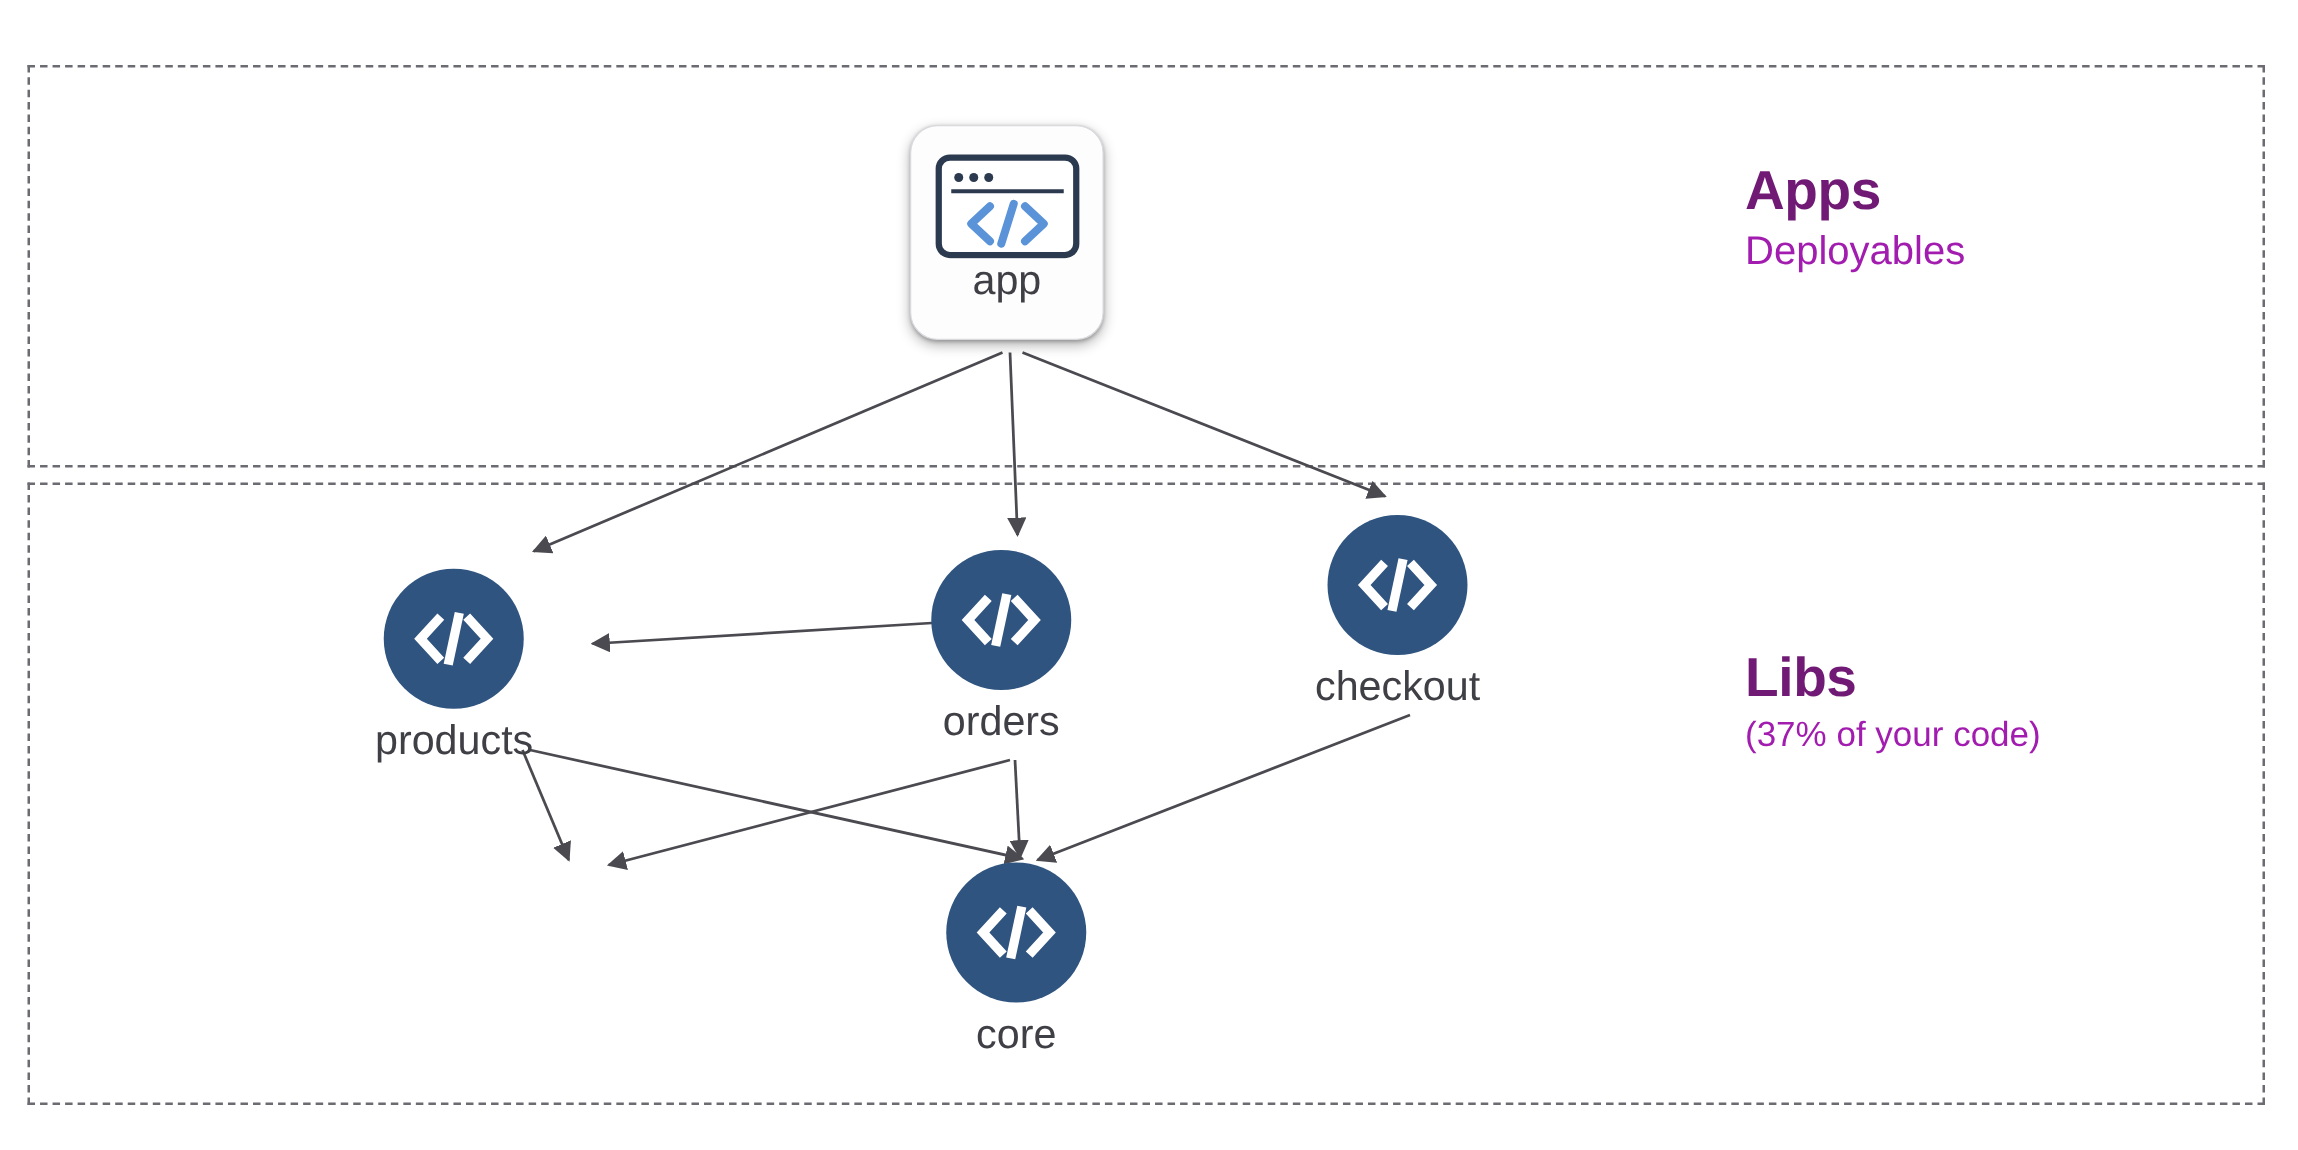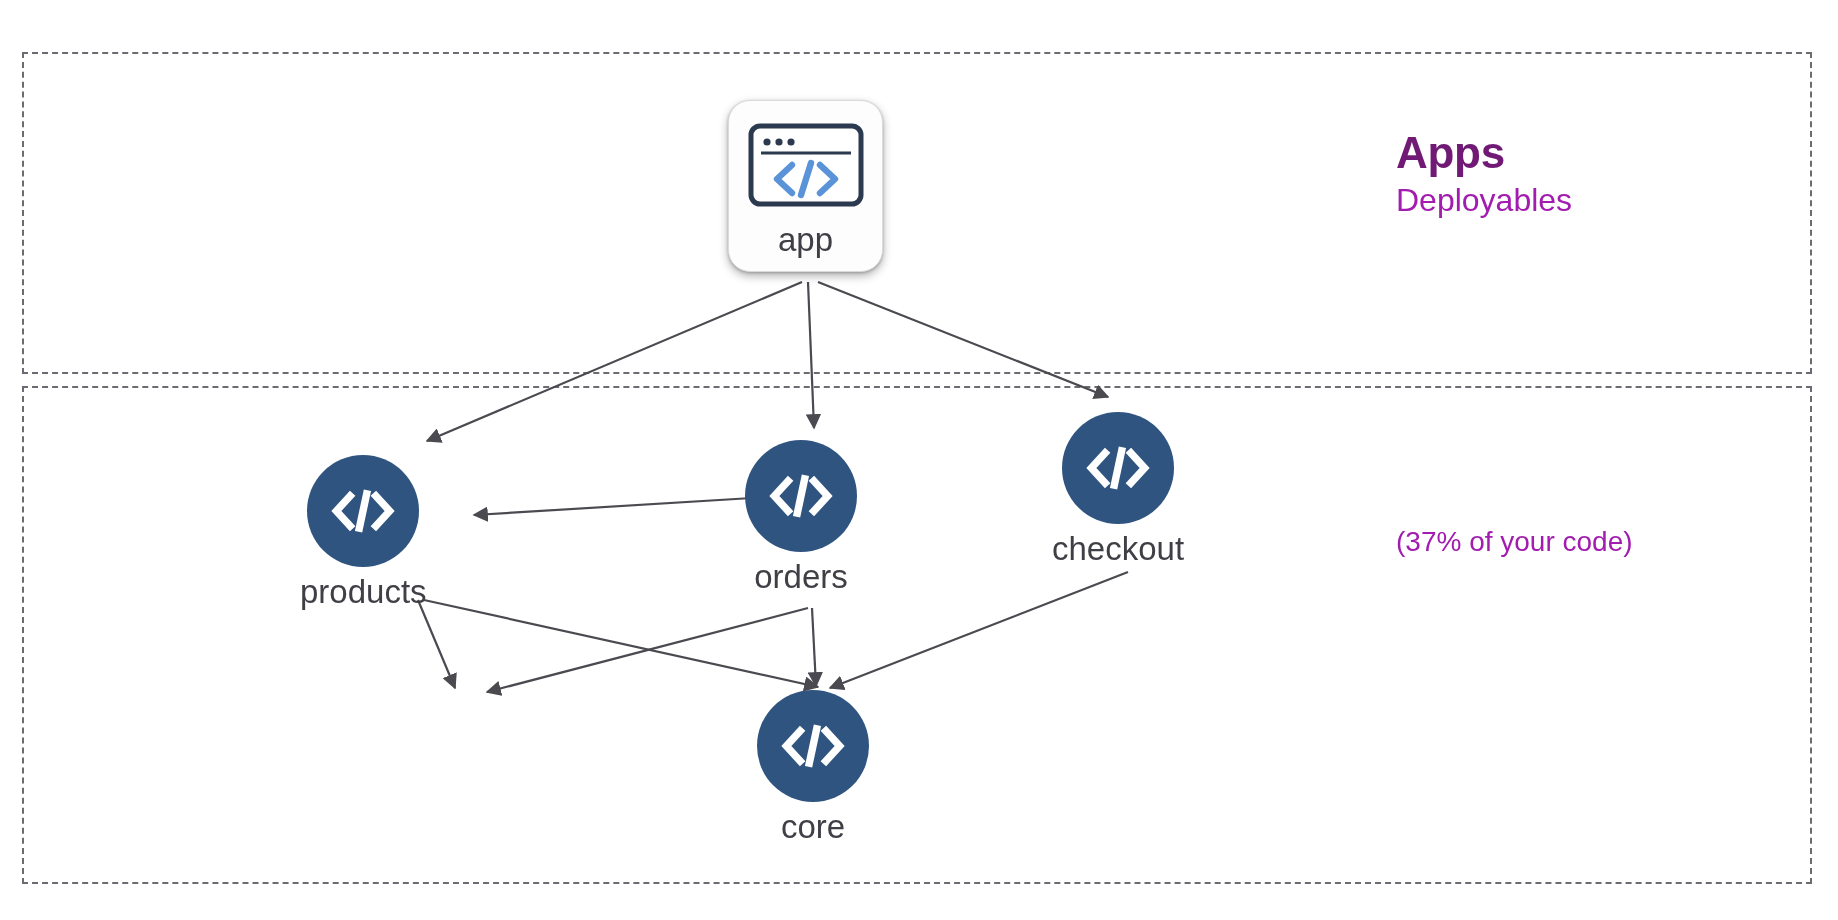--- a/index.html
+++ b/index.html
@@ -92,21 +92,21 @@
     justify-content: flex-start;
     box-sizing: border-box;
     padding-top: 22px;
   }
   .browser-icon {
     width: 116px;
     height: 84px;
     display: block;
   }
   #node-app .app-label {
-    margin-top: 16px;
+    margin-top: 0;
     font-size: 33px;
     color: #3f3f46;
     line-height: 1;
     font-weight: 400;
   }
 
   
   .lib-node {
     position: absolute;
     display: flex;
@@ -252,16 +252,17 @@
     </div>
     <span class="lib-label">core</span>
   </div>
 
   <div class="zone-caption" id="caption-apps">
     <div class="zc-title">Apps</div>
     <div class="zc-sub">Deployables</div>
   </div>
 
   <div class="zone-caption" id="caption-libs">
+    <div class="zc-title">Libs</div>
     <div class="zc-sub">(37% of your code)</div>
   </div>
 
 </div>
 
 </body></html>

